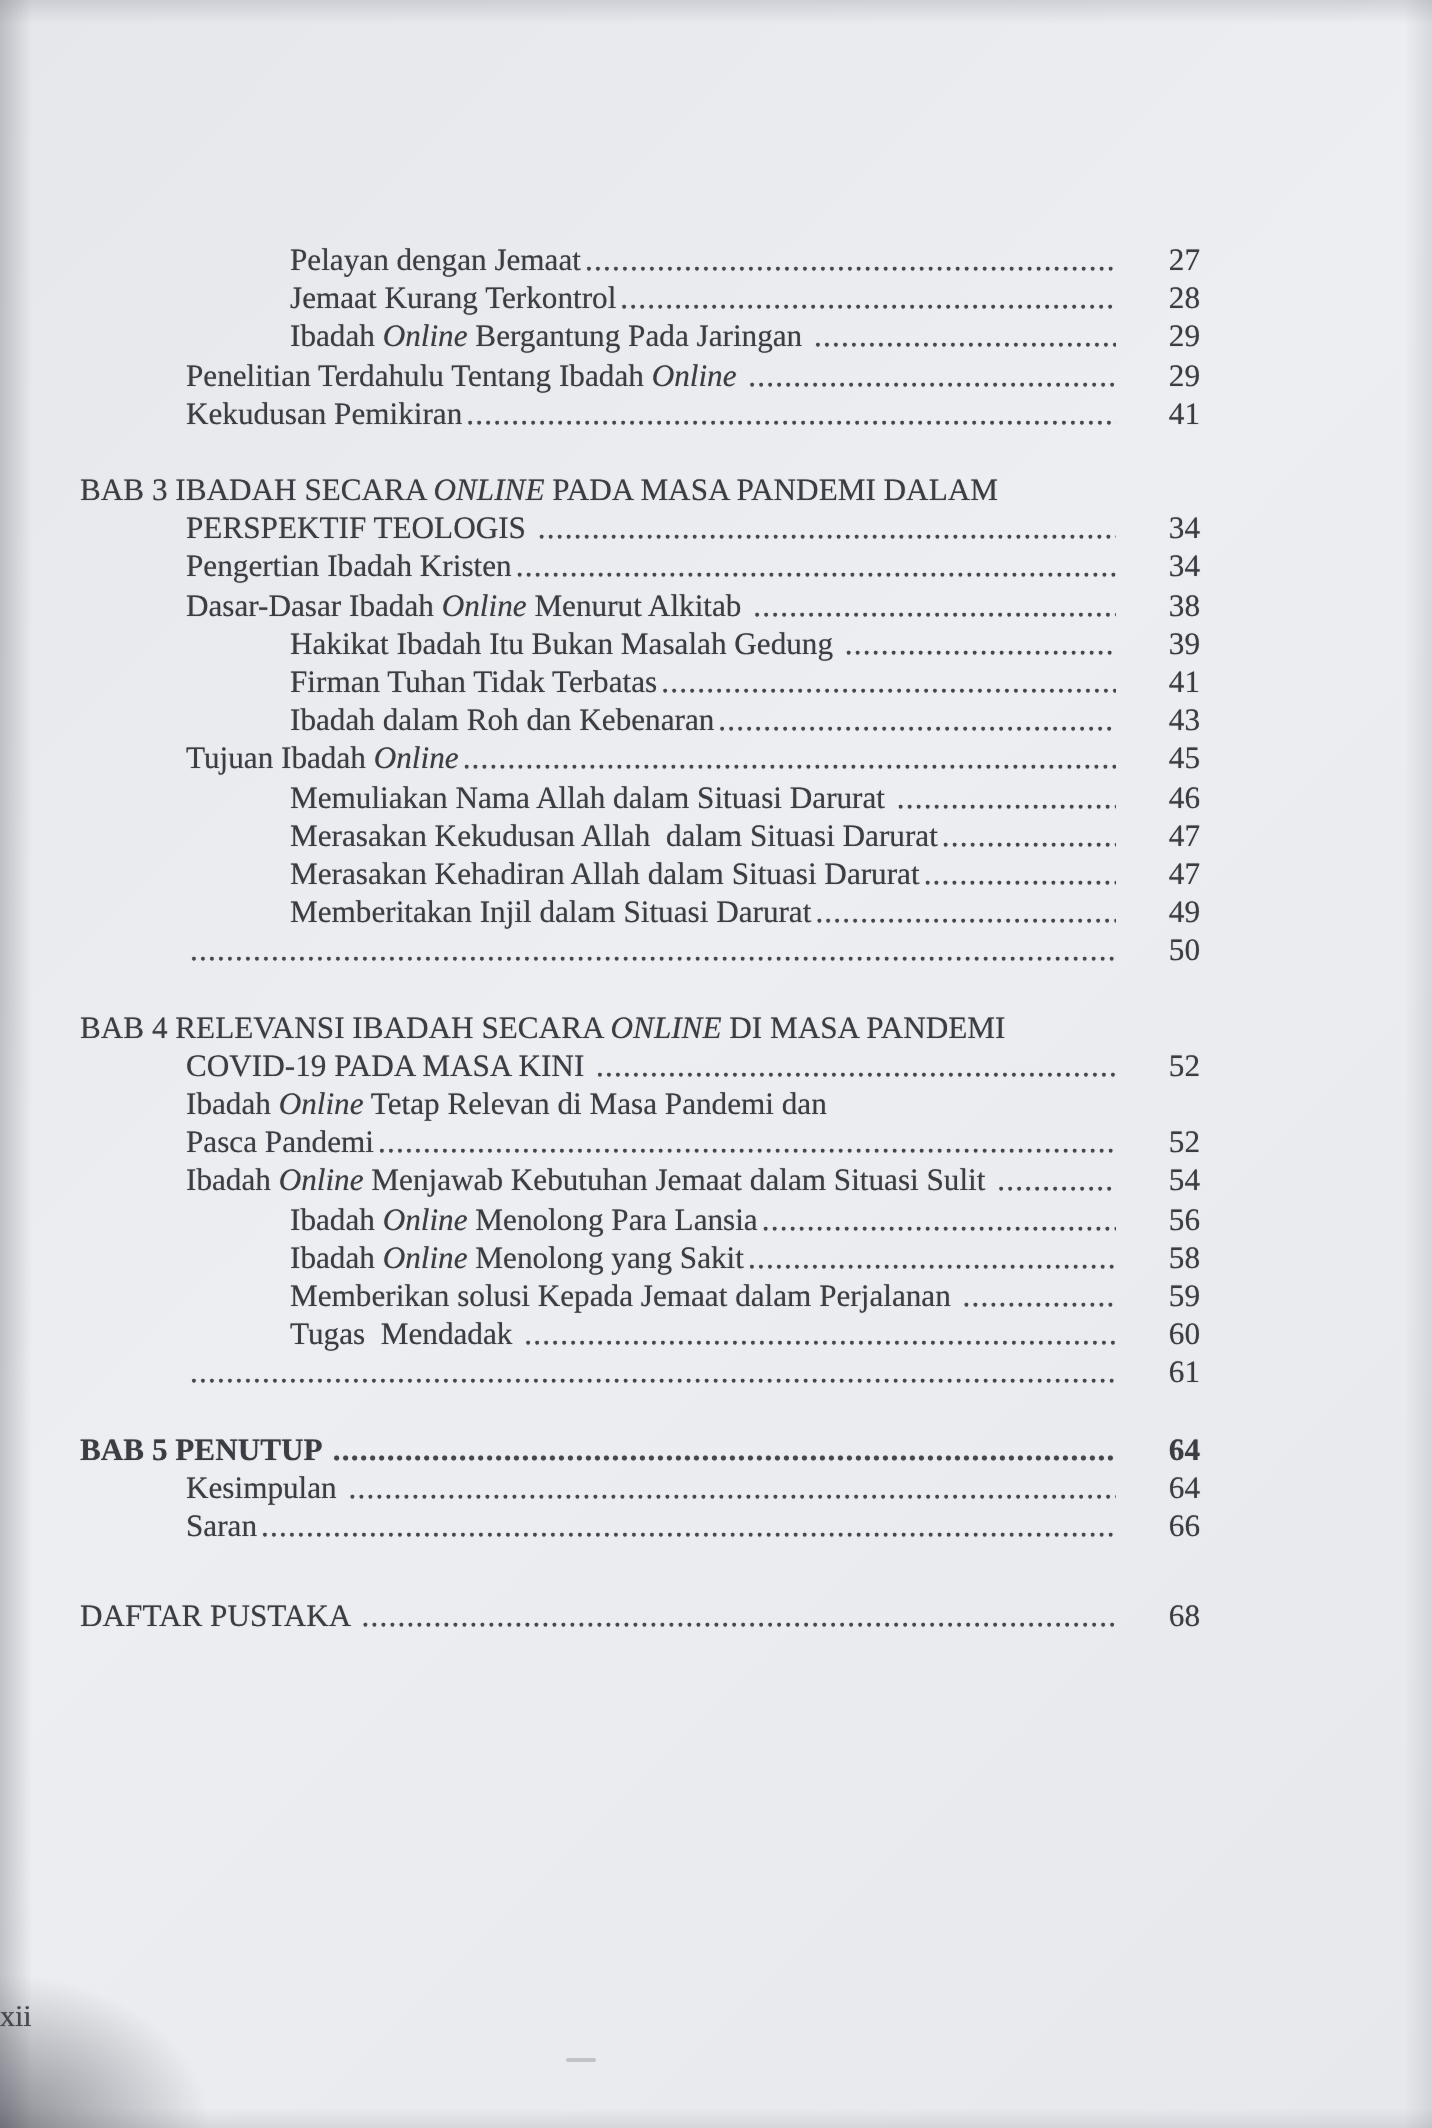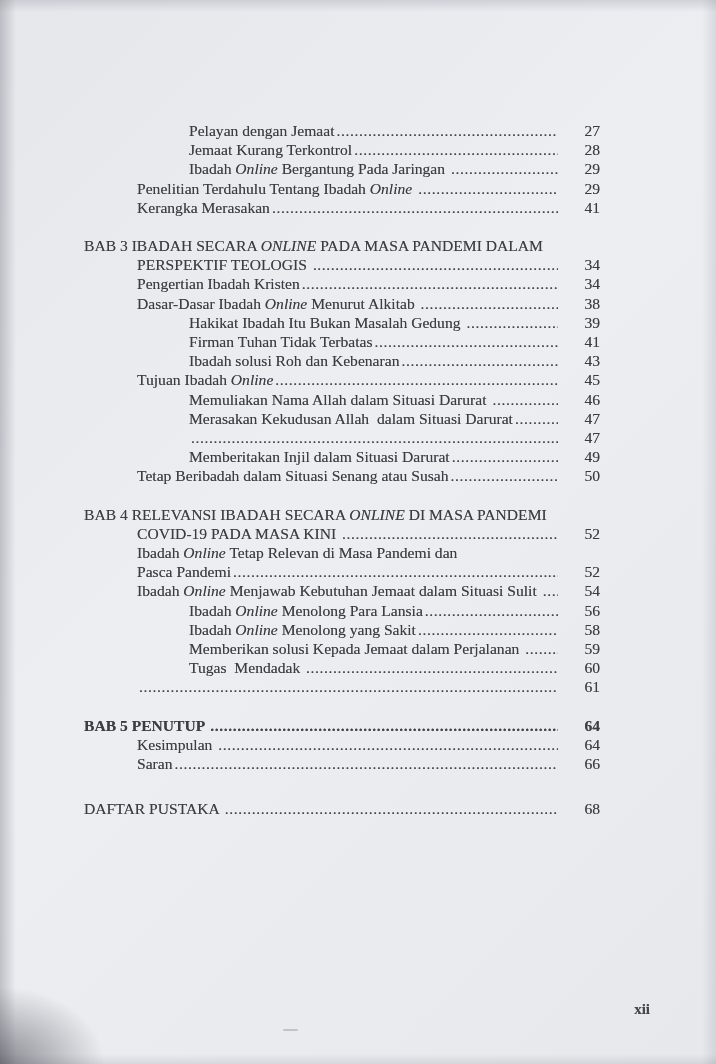--- a/index.html
+++ b/index.html
@@ -22,21 +22,20 @@
     position: absolute;
     left: 40px; top: 121px;
     width: 560px;
   }
   .row {
     display: flex;
     align-items: center;
     font-size: 15.6px;
     line-height: 19.2px;
     text-shadow: 0 0 0.5px rgba(58,58,68,0.55);
-    margin-left: 44px;
   }
   .row .txt { white-space: pre; }
   .row .txt i { }
   .lvl-1 { padding-left: 53px; }
   .lvl-2 { padding-left: 105px; }
   .leader {
     flex: 1 1 auto;
     overflow: hidden;
     white-space: nowrap;
     letter-spacing: 0.6px;
@@ -45,25 +44,24 @@
     color: #45454d;
   }
   .page-num {
     flex: 0 0 30px;
     text-align: right;
   }
   .footer-page {
     position: absolute;
     left: 0; right: 66px;
     top: 1001px;
-    text-align: right;
+    text-align: left;
     font-size: 15px;
     color: #46464e;
     text-shadow: 0 0 0.5px rgba(58,58,68,0.5);
-    font-weight: bold;
   }
   .artifact-dash {
     position: absolute;
     left: 283px; top: 1029px;
     width: 15px; height: 2px;
     background: rgba(120,120,130,0.35);
     border-radius: 1px;
   }
 </style>
 </head>
@@ -85,21 +83,21 @@
         <span class="txt">Ibadah <i>Online</i> Bergantung Pada Jaringan </span>
         <span class="leader">................................................................................................................................................................</span>
         <span class="page-num">29</span>
       </div>
       <div class="row lvl-1">
         <span class="txt">Penelitian Terdahulu Tentang Ibadah <i>Online</i> </span>
         <span class="leader">................................................................................................................................................................</span>
         <span class="page-num">29</span>
       </div>
       <div class="row lvl-1">
-        <span class="txt">Kerangka Merasakan</span>
+        <span class="txt">Kekudusan Pemikiran</span>
         <span class="leader">................................................................................................................................................................</span>
         <span class="page-num">41</span>
       </div>
       <div class="row lvl-0" style="margin-top: 19px;">
         <span class="txt">BAB 3 IBADAH SECARA <i>ONLINE</i> PADA MASA PANDEMI DALAM</span>
       </div>
       <div class="row lvl-1">
         <span class="txt">PERSPEKTIF TEOLOGIS </span>
         <span class="leader">................................................................................................................................................................</span>
         <span class="page-num">34</span>
@@ -118,50 +116,50 @@
         <span class="txt">Hakikat Ibadah Itu Bukan Masalah Gedung </span>
         <span class="leader">................................................................................................................................................................</span>
         <span class="page-num">39</span>
       </div>
       <div class="row lvl-2">
         <span class="txt">Firman Tuhan Tidak Terbatas</span>
         <span class="leader">................................................................................................................................................................</span>
         <span class="page-num">41</span>
       </div>
       <div class="row lvl-2">
-        <span class="txt">Ibadah solusi Roh dan Kebenaran</span>
+        <span class="txt">Ibadah dalam Roh dan Kebenaran</span>
         <span class="leader">................................................................................................................................................................</span>
         <span class="page-num">43</span>
       </div>
       <div class="row lvl-1">
         <span class="txt">Tujuan Ibadah <i>Online</i></span>
         <span class="leader">................................................................................................................................................................</span>
         <span class="page-num">45</span>
       </div>
       <div class="row lvl-2">
         <span class="txt">Memuliakan Nama Allah dalam Situasi Darurat </span>
         <span class="leader">................................................................................................................................................................</span>
         <span class="page-num">46</span>
       </div>
       <div class="row lvl-2">
         <span class="txt">Merasakan Kekudusan Allah  dalam Situasi Darurat</span>
         <span class="leader">................................................................................................................................................................</span>
         <span class="page-num">47</span>
       </div>
       <div class="row lvl-2">
+        <span class="txt">Merasakan Kehadiran Allah dalam Situasi Darurat</span>
         <span class="leader">................................................................................................................................................................</span>
         <span class="page-num">47</span>
       </div>
       <div class="row lvl-2">
         <span class="txt">Memberitakan Injil dalam Situasi Darurat</span>
         <span class="leader">................................................................................................................................................................</span>
         <span class="page-num">49</span>
       </div>
       <div class="row lvl-1">
-        <span class="txt">Tetap Beribadah dalam Situasi Senang atau Susah</span>
         <span class="leader">................................................................................................................................................................</span>
         <span class="page-num">50</span>
       </div>
       <div class="row lvl-0" style="margin-top: 19px;">
         <span class="txt">BAB 4 RELEVANSI IBADAH SECARA <i>ONLINE</i> DI MASA PANDEMI</span>
       </div>
       <div class="row lvl-1">
         <span class="txt">COVID-19 PADA MASA KINI </span>
         <span class="leader">................................................................................................................................................................</span>
         <span class="page-num">52</span>

